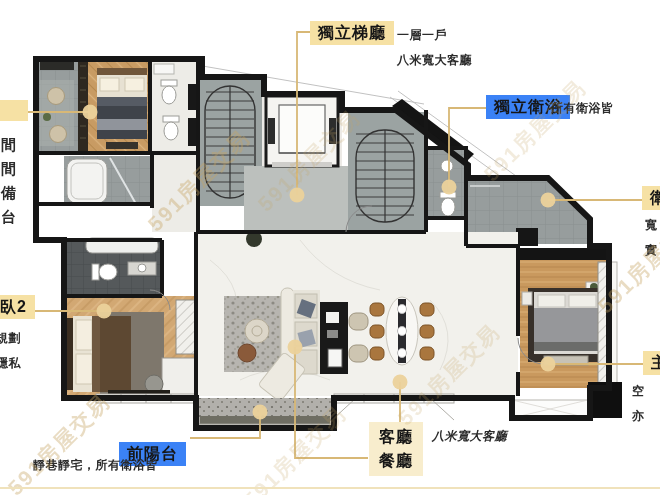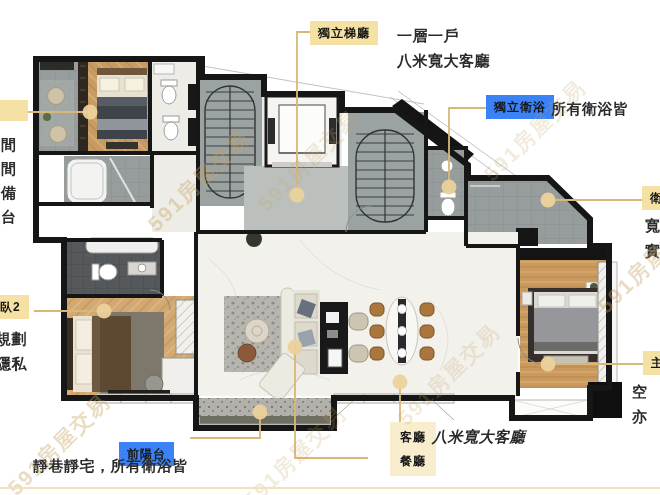--- a/index.html
+++ b/index.html
@@ -4,28 +4,28 @@
 <style>
   html,body{margin:0;padding:0;}
   body{
     width:660px;height:495px;position:relative;overflow:hidden;
     background:#ffffff;
     font-family:"Liberation Sans","DejaVu Sans",sans-serif;
   }
   .plan-svg{position:absolute;left:0;top:0;}
   .overlay-svg{position:absolute;left:0;top:0;pointer-events:none;}
   .lbl{
-    position:absolute;font-weight:bold;font-size:12px;color:#161616;
+    position:absolute;font-weight:bold;font-size:16px;color:#161616;
     padding:2px 8px;white-space:nowrap;letter-spacing:1px;line-height:20px;
   }
   .lbl-tan{background:#f6e1a4;}
-  .lbl-cream{background:#f8edcd;text-align:center;line-height:24px;margin-left:21px;}
+  .lbl-cream{background:#f8edcd;text-align:center;line-height:24px;}
   .lbl-gray{background:#3b82f6;}
   .desc{
-    position:absolute;font-weight:bold;font-size:15px;color:#2b2b2b;
+    position:absolute;font-weight:bold;font-size:12px;color:#2b2b2b;
     white-space:nowrap;letter-spacing:0.5px;line-height:25px;
   }
   .desc div{white-space:nowrap;}
   .watermark{
     position:absolute;font-weight:bold;font-size:21px;letter-spacing:2px;
     color:rgba(198,162,98,0.38);transform:rotate(-45deg);
     transform-origin:left top;white-space:nowrap;pointer-events:none;
   }
   .wm-light{color:rgba(198,162,98,0.22);}
   .bottom-rule{position:absolute;left:0;right:0;top:487px;height:2px;background:#f0e2bb;}

